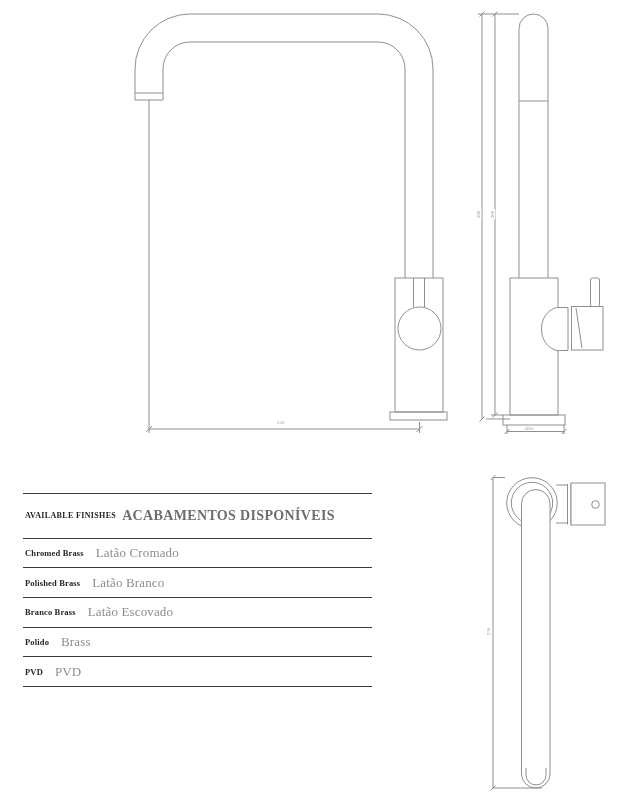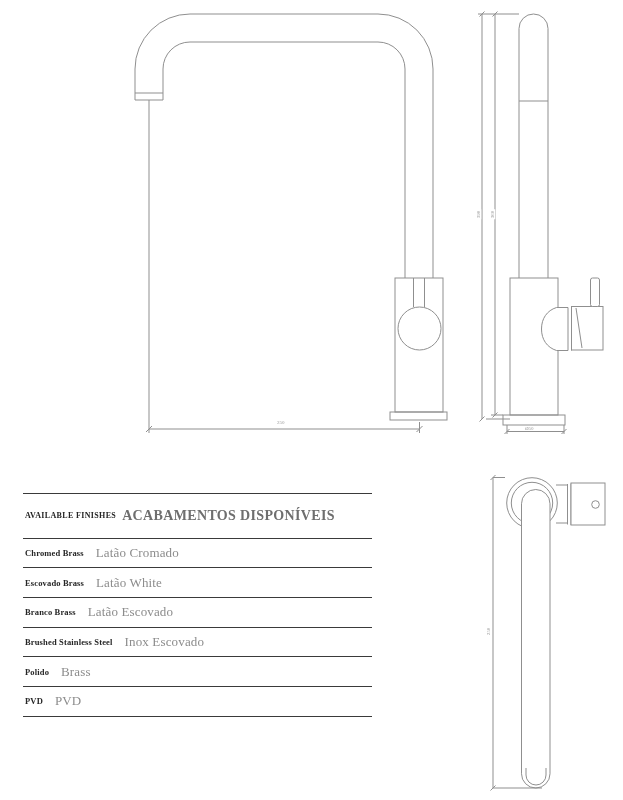--- a/index.html
+++ b/index.html
@@ -121,30 +121,26 @@
   <div id="finishes">
     <div class="f-header">
       <span class="en">AVAILABLE FINISHES</span>
       <span class="pt">ACABAMENTOS DISPONÍVEIS</span>
     </div>
     <div class="f-row">
       <span class="en">Chromed Brass</span>
       <span class="pt">Latão Cromado</span>
     </div>
     <div class="f-row">
-      <span class="en">Escovado Brass</span>
-      <span class="pt">Latão White</span>
+      <span class="en">Polished Brass</span>
+      <span class="pt">Latão Branco</span>
     </div>
     <div class="f-row">
       <span class="en">Branco Brass</span>
       <span class="pt">Latão Escovado</span>
-    </div>
-    <div class="f-row">
-      <span class="en">Brushed Stainless Steel</span>
-      <span class="pt">Inox Escovado</span>
     </div>
     <div class="f-row">
       <span class="en">Polido</span>
       <span class="pt">Brass</span>
     </div>
     <div class="f-row">
       <span class="en">PVD</span>
       <span class="pt">PVD</span>
     </div>
   </div>

